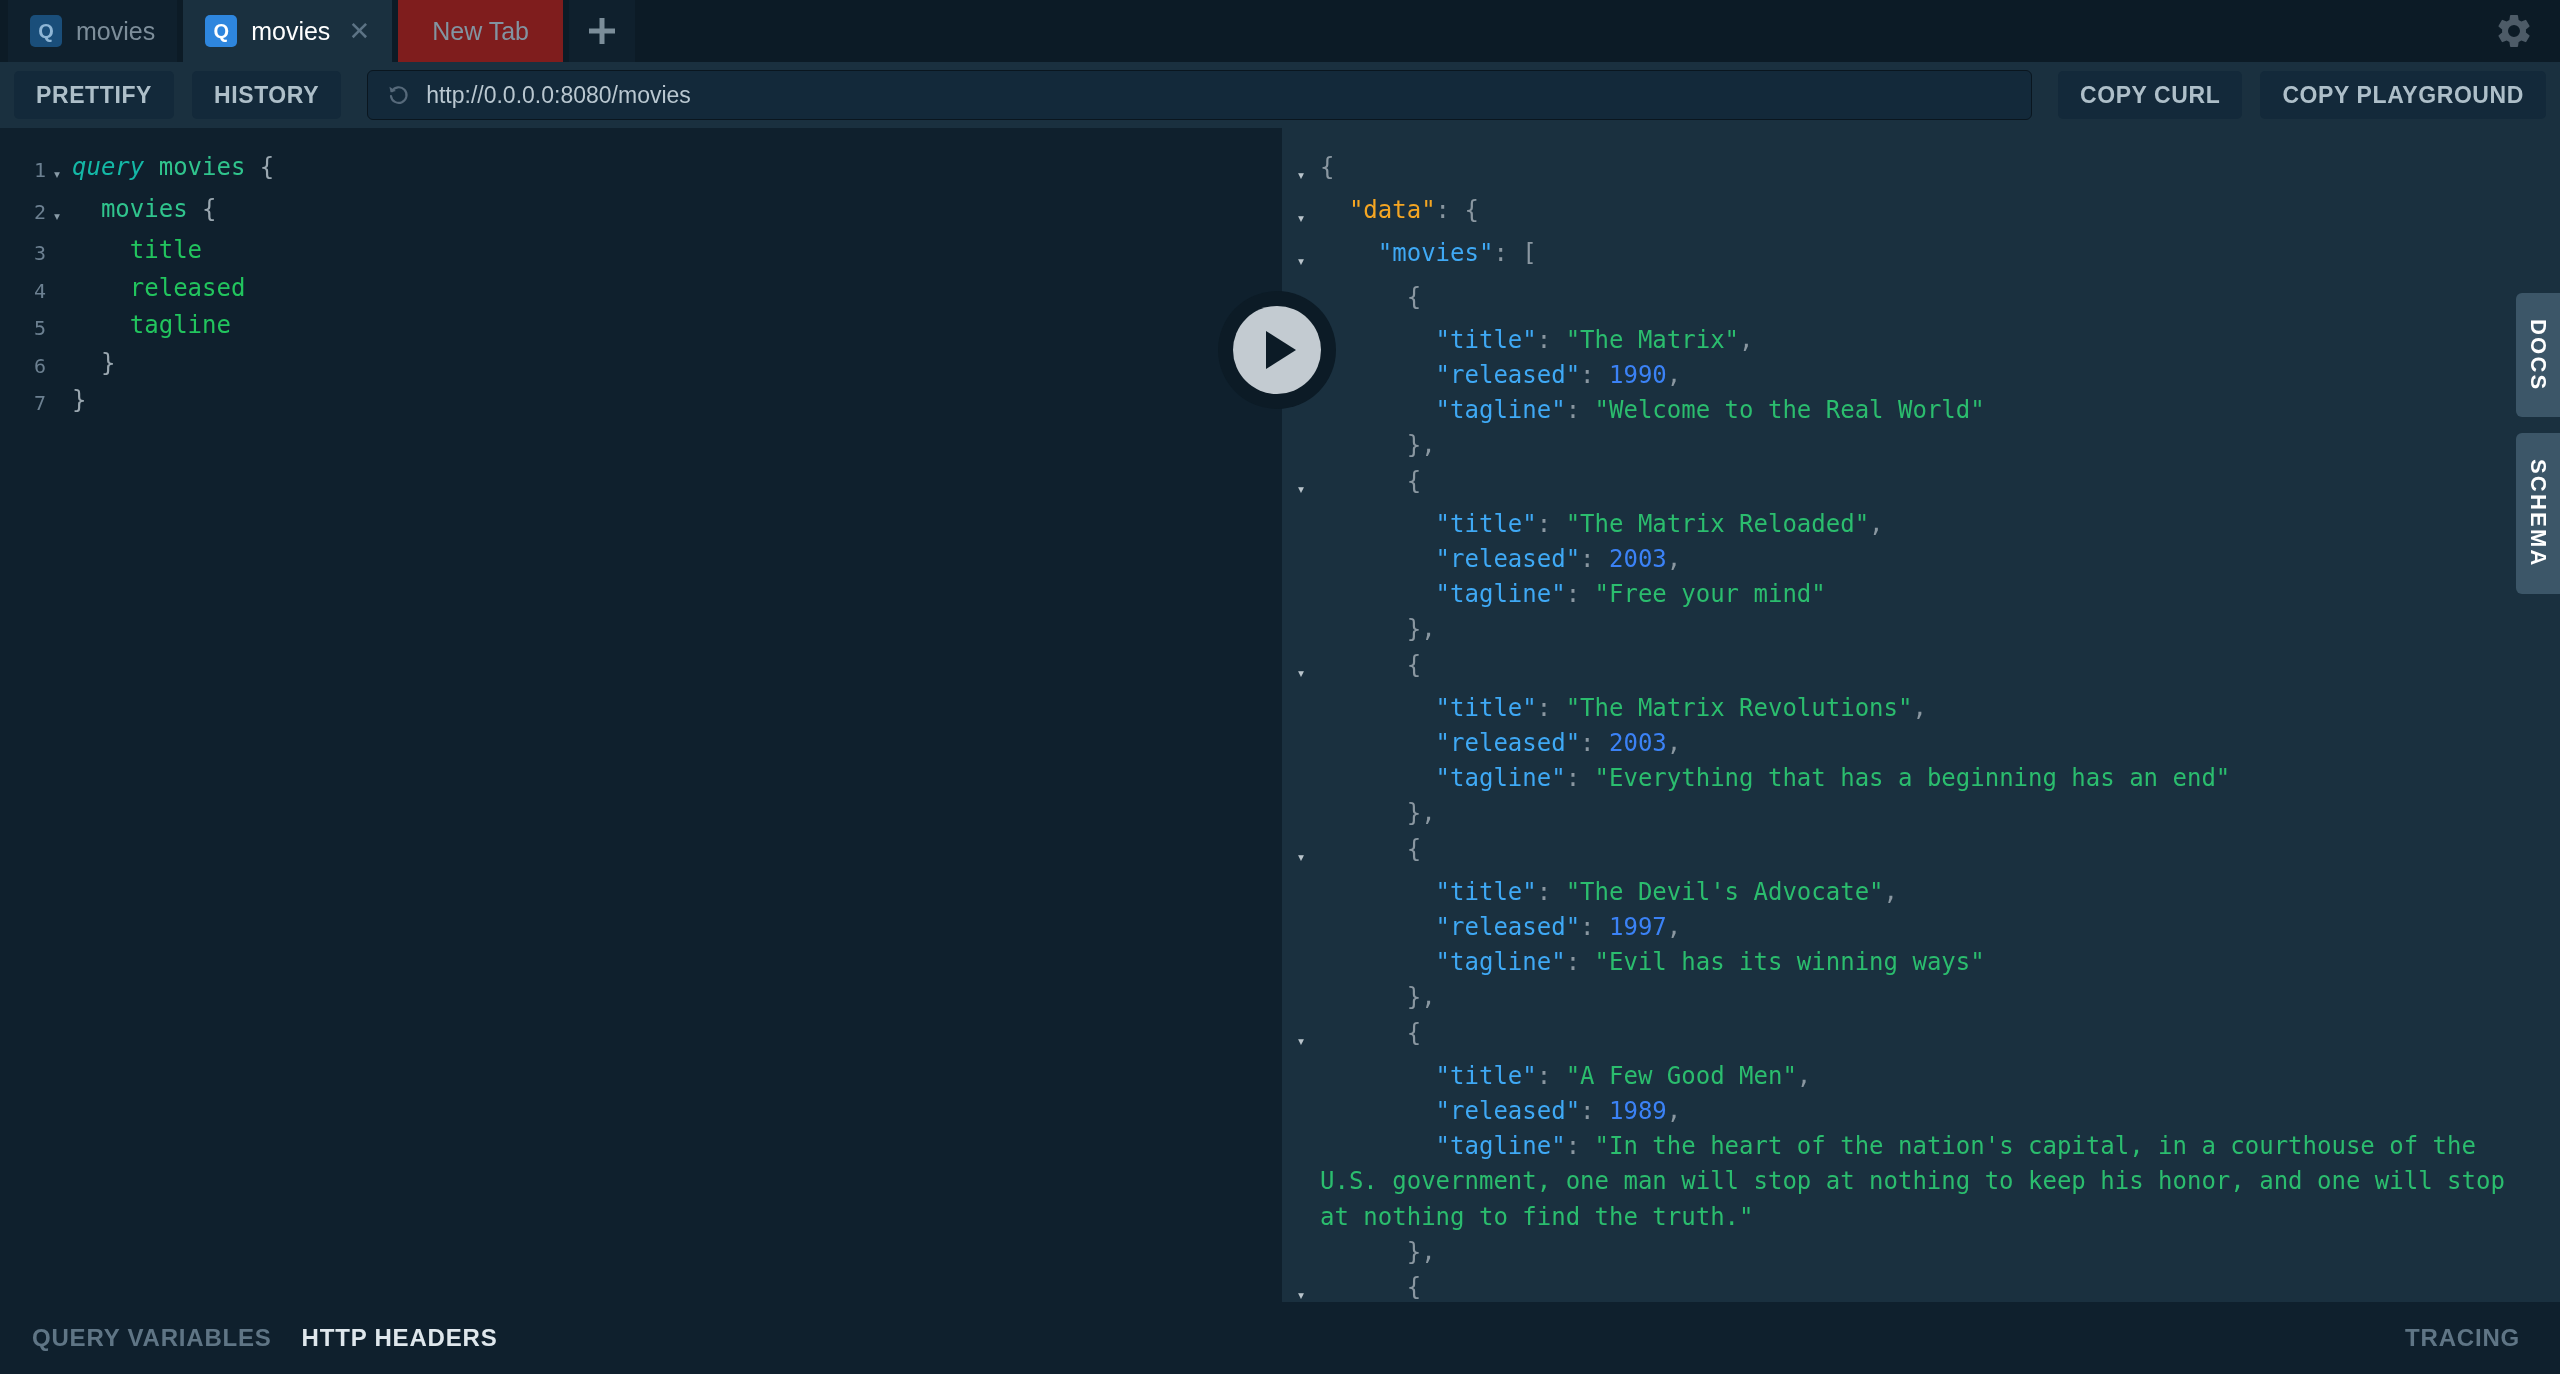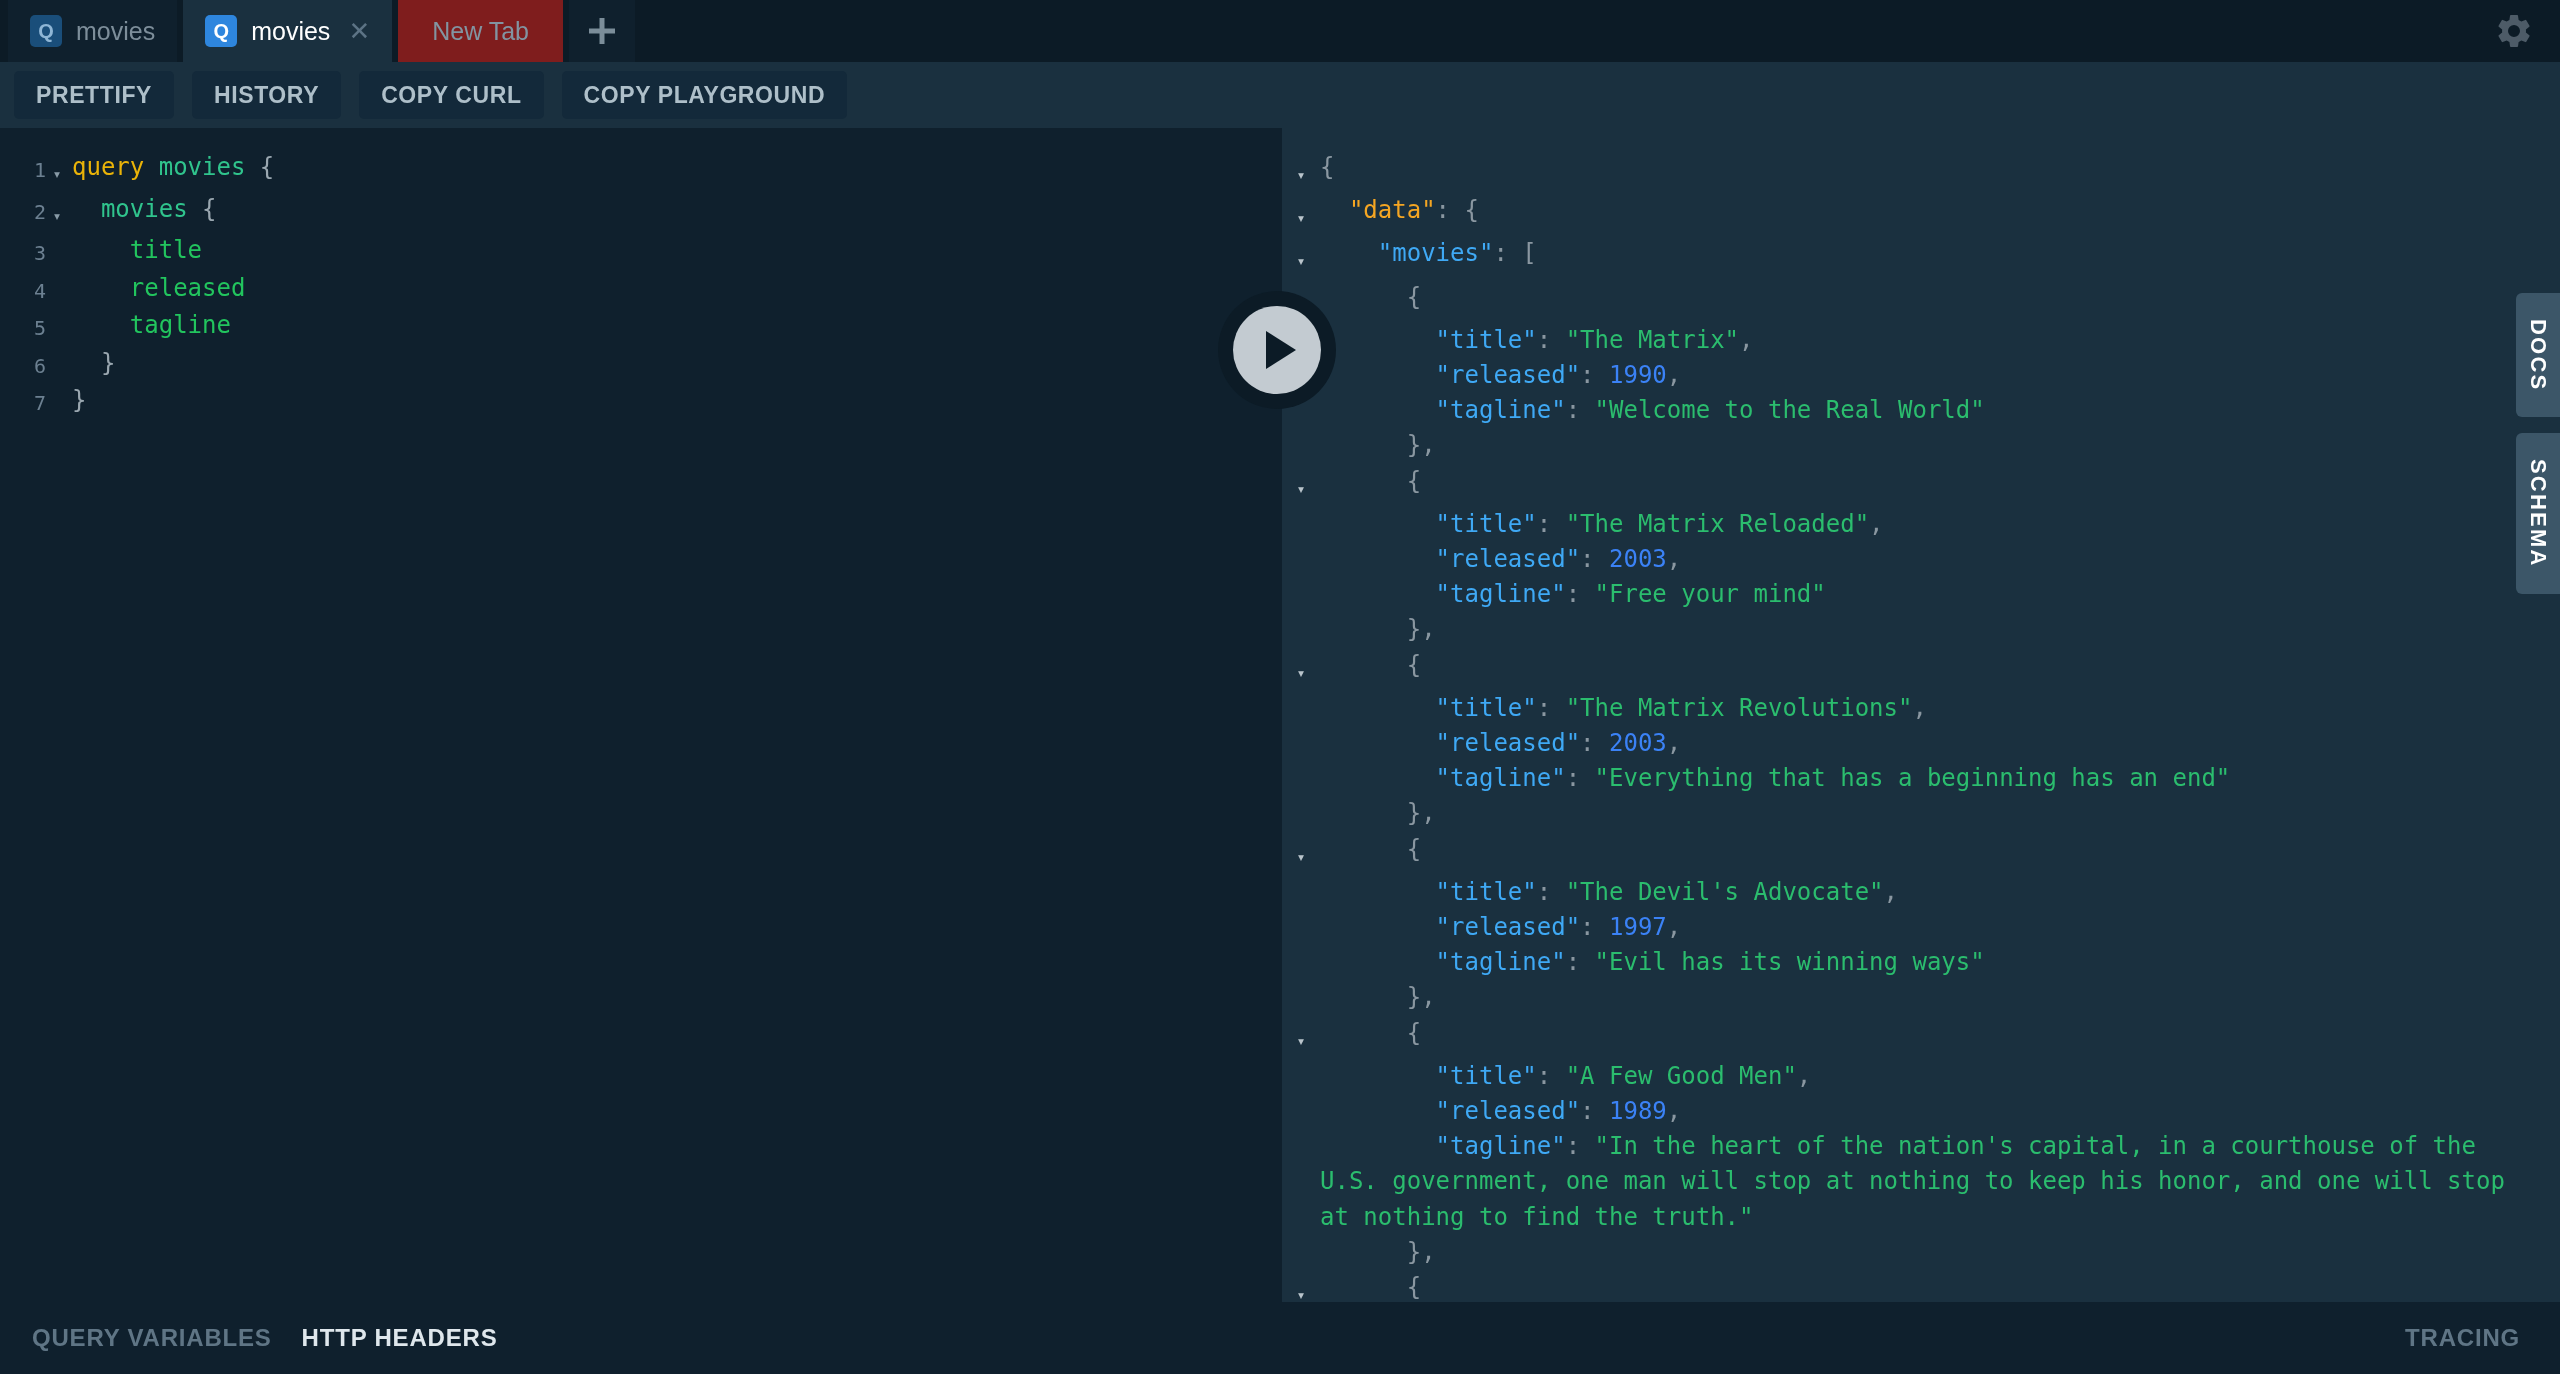--- a/index.html
+++ b/index.html
@@ -83,21 +83,21 @@
   .cl{ display:flex; align-items:flex-start; white-space:pre; }
   .gutter{
     width:46px; flex:0 0 46px; text-align:right; color:#6c8091;
     font-size:20px; padding-top:3px; user-select:none;
   }
   .fold{
     width:22px; flex:0 0 22px; color:#889aa6; font-size:15px;
     padding-top:7px; text-align:center; user-select:none;
   }
   .ctext{ padding-left:4px; }
-  .k-query{ color:#eab308; }
+  .k-query{ color:#14b8a6;font-style:italic; }
   .k-name{ color:#30c48d; }
   .k-field{ color:#22c55e; }
   .k-punct{ color:#9aa7b0; }
 
   .resultPane{
     flex:1 1 auto; background:#1a303f; position:relative; overflow:hidden;
   }
   .json{
     padding:22px 0 0 0;
     font-family:"DejaVu Sans Mono", monospace;
@@ -197,20 +197,29 @@
           <path fill="#4d5b67" d="M19.14 12.94a7.5 7.5 0 0 0 .05-.94 7.5 7.5 0 0 0-.05-.94l2.03-1.58a.48.48 0 0 0 .12-.61l-1.92-3.32a.48.48 0 0 0-.59-.22l-2.39.96a7.02 7.02 0 0 0-1.62-.94l-.36-2.54a.48.48 0 0 0-.48-.41h-3.84a.48.48 0 0 0-.48.41l-.36 2.54c-.59.24-1.13.56-1.62.94l-2.39-.96a.48.48 0 0 0-.59.22L2.74 8.87a.48.48 0 0 0 .12.61l2.03 1.58a7.5 7.5 0 0 0 0 1.88l-2.03 1.58a.48.48 0 0 0-.12.61l1.92 3.32c.12.22.37.3.59.22l2.39-.96c.5.38 1.03.7 1.62.94l.36 2.54c.04.24.24.41.48.41h3.84c.24 0 .44-.17.48-.41l.36-2.54c.59-.24 1.12-.56 1.62-.94l2.39.96c.22.08.47 0 .59-.22l1.92-3.32a.48.48 0 0 0-.12-.61l-2.03-1.58zM12 15.6A3.6 3.6 0 1 1 12 8.4a3.6 3.6 0 0 1 0 7.2z"></path>
         </svg>
       </span>
     </div>
   </div>
 
   <div class="toolbar">
     <div class="tbtn">PRETTIFY</div>
     <div class="tbtn">HISTORY</div>
 
+    <div class="urlbar">
+      <span class="reload">
+        <svg width="26" height="26" viewBox="0 0 24 24">
+          <path fill="none" stroke="#56697a" stroke-width="2" stroke-linecap="round" d="M5.5 8.5A7.2 7.2 0 1 1 4.6 13"></path>
+          <path fill="#56697a" d="M3.2 4.4l1 5.1 5-1.3z"></path>
+        </svg>
+      </span>
+      <span class="urltext">http://0.0.0.0:8080/movies</span>
+    </div>
 
     <div class="tbtn">COPY CURL</div>
     <div class="tbtn">COPY PLAYGROUND</div>
   </div>
 
   <div class="main">
 
     <div class="editorPane">
       <div class="code" id="editor-code">
           <div class="cl"><span class="gutter">1</span><span class="fold">▾</span><span class="ctext"><span class="k-query">query </span><span class="k-name">movies </span><span class="k-punct">{</span></span></div>

